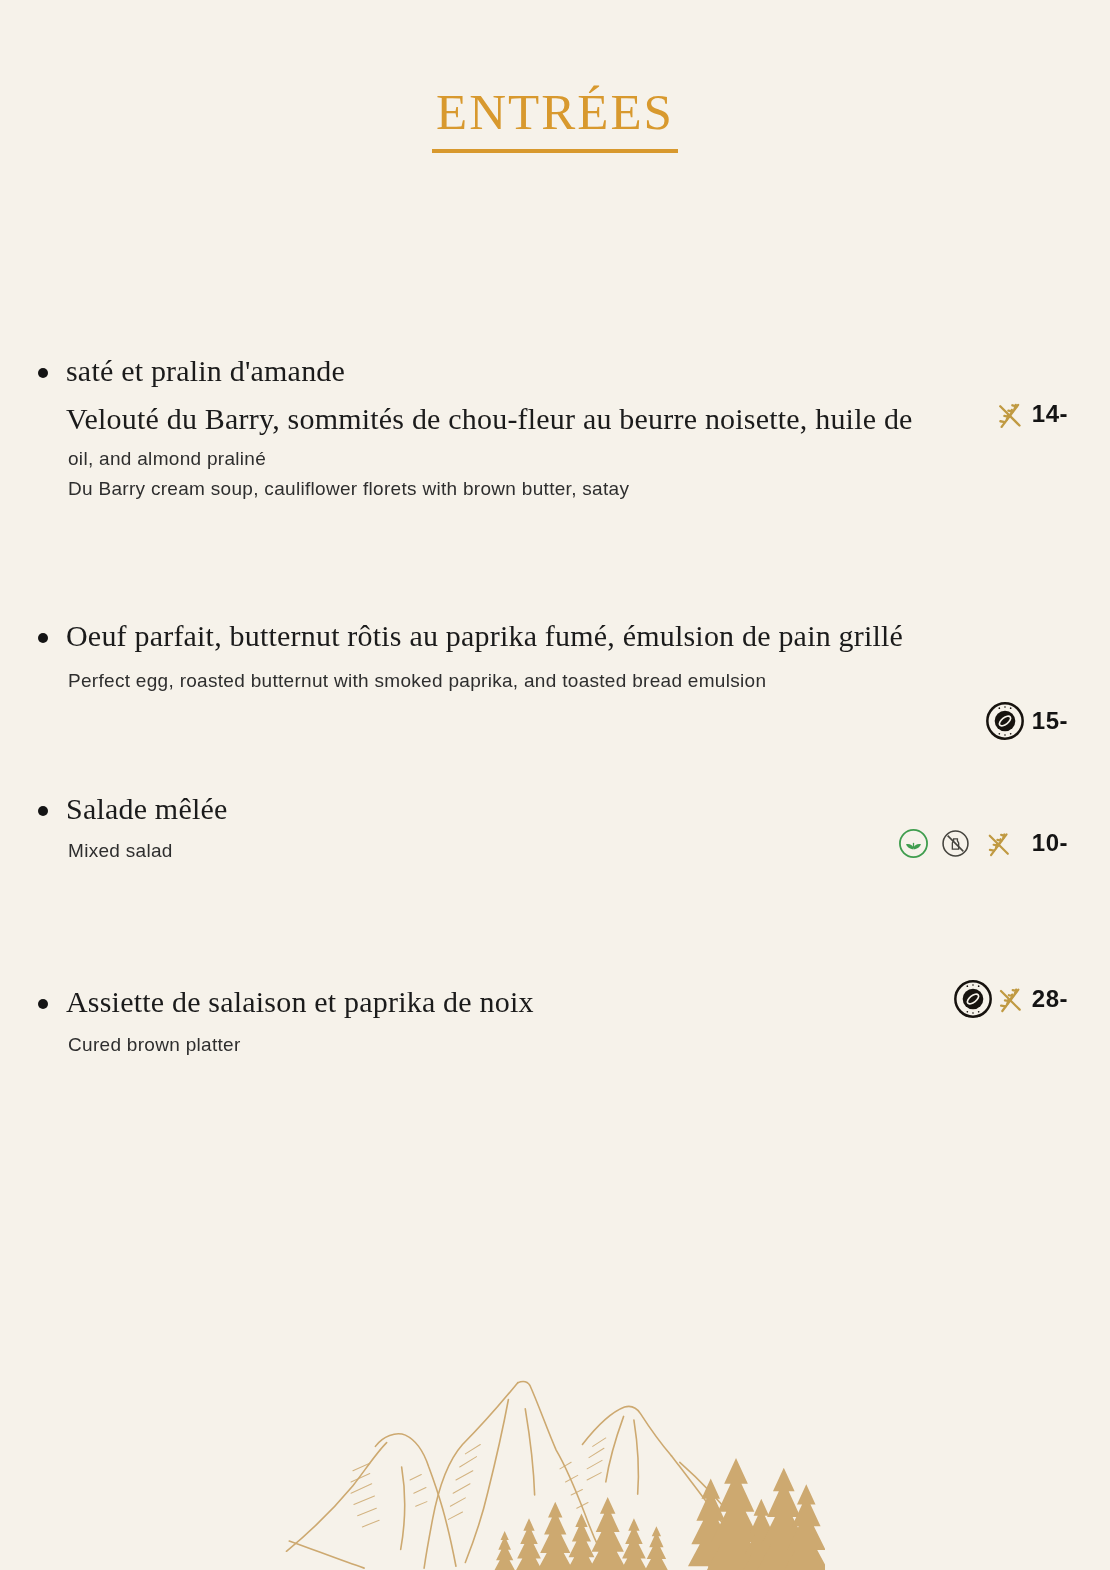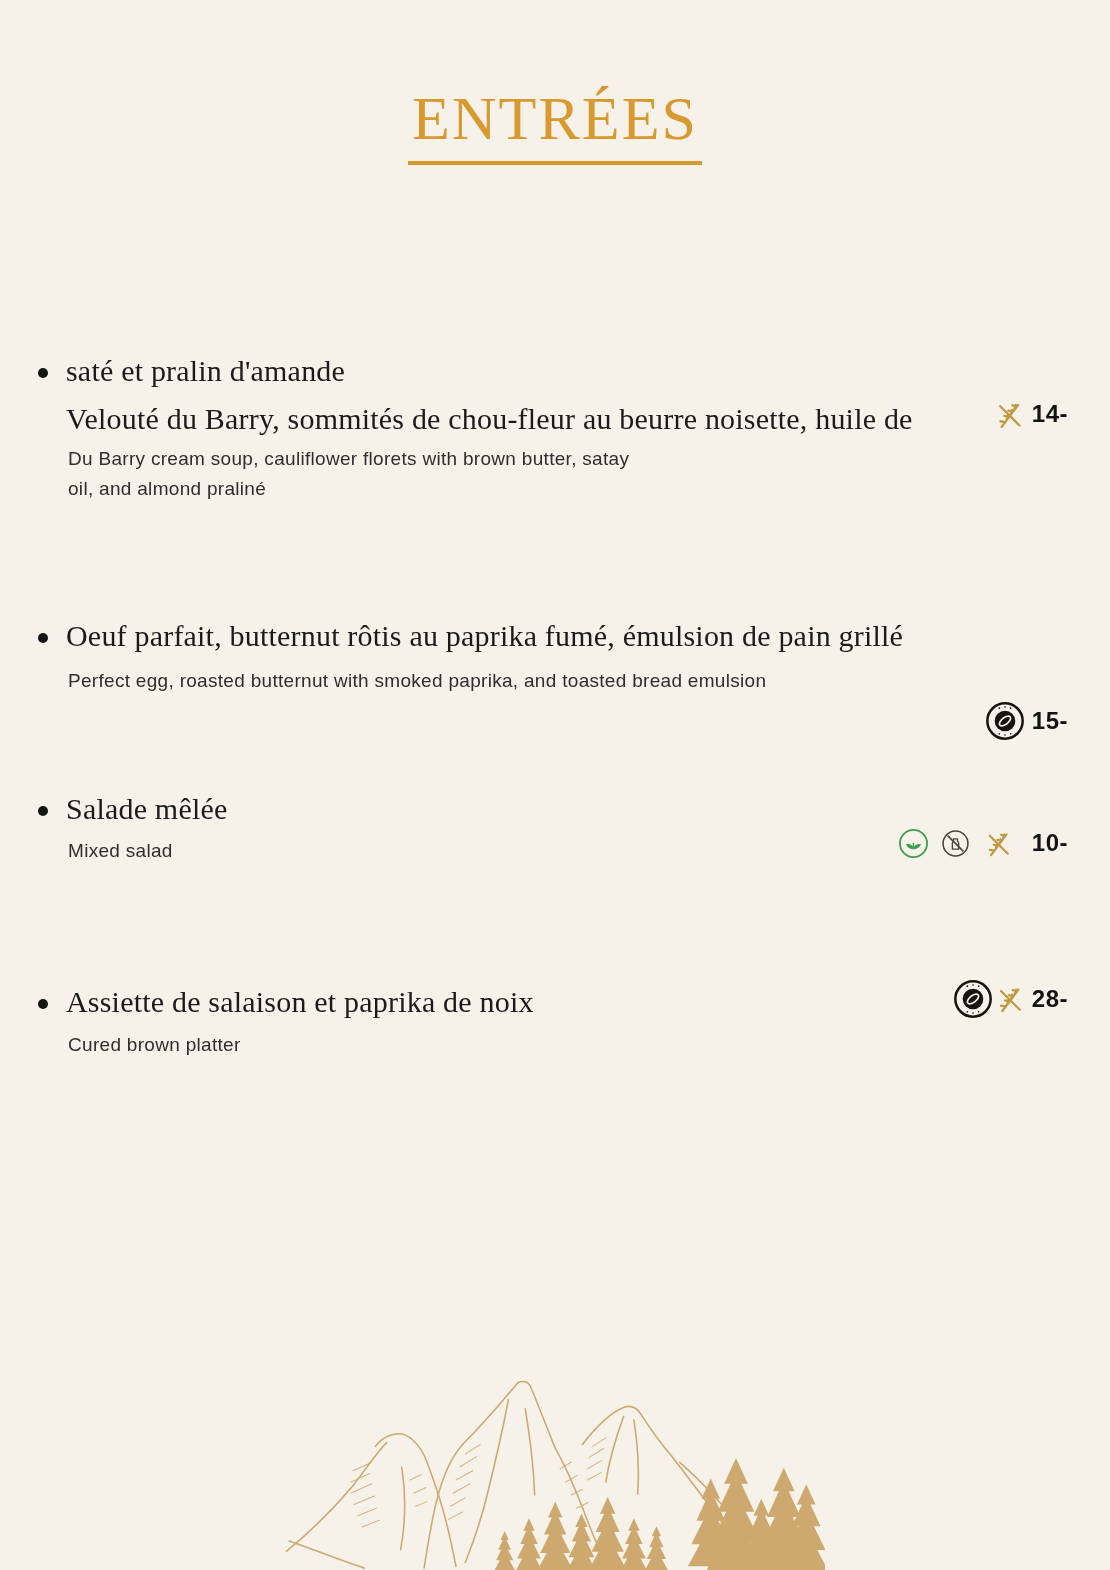--- a/index.html
+++ b/index.html
@@ -11,21 +11,21 @@
     overflow:hidden;
     color:#1b1b1b;
   }
   .page{position:absolute;inset:0;}
 
   
   .title-wrap{position:absolute;top:84px;left:0;width:100%;text-align:center;}
   .page-title{
     display:inline-block;
     font-family:"Liberation Serif", serif;
-    font-size:62px;
+    font-size:51px;
     font-weight:400;
     letter-spacing:2px;
     color:#d8992e;
     border-bottom:4px solid #d8992e;
     padding:0 4px 9px 4px;
     line-height:1.1;
   }
 
   
   .item-fr{
@@ -120,22 +120,22 @@
   <div class="title-wrap">
     <div class="page-title">ENTRÉES</div>
   </div>
 
   <span class="bullet" style="top:368px"></span>
   <div class="item-fr wraps" style="top:347px;width:950px">
     <span class="fr-line">saté et pralin d'amande</span>
     <span class="fr-line">Velouté du Barry, sommités de chou-fleur au beurre noisette, huile de</span>
   </div>
   <div class="item-en" style="top:444px">
+    <div>oil, and almond praliné</div>
     <div>Du Barry cream soup, cauliflower florets with brown butter, satay</div>
-    <div>oil, and almond praliné</div>
   </div>
   <div class="price-row" style="top:393px">
     <svg class="icn" width="33" height="33" viewBox="0 0 24 24">
         <use href="#ico-gluten"></use>
       </svg>
     <span class="price">14-</span>
   </div>
 
   <span class="bullet" style="top:633px"></span>
   <div class="item-fr" style="top:612px">

